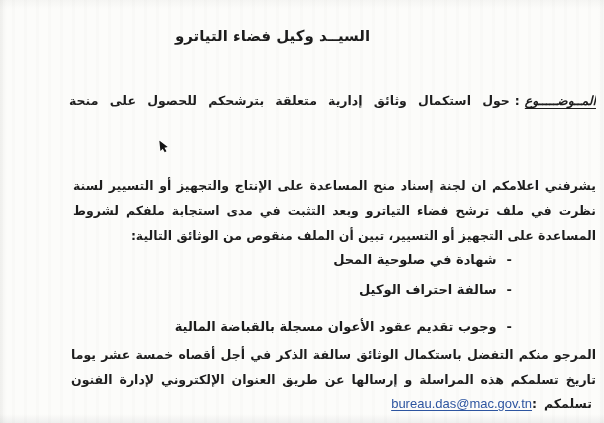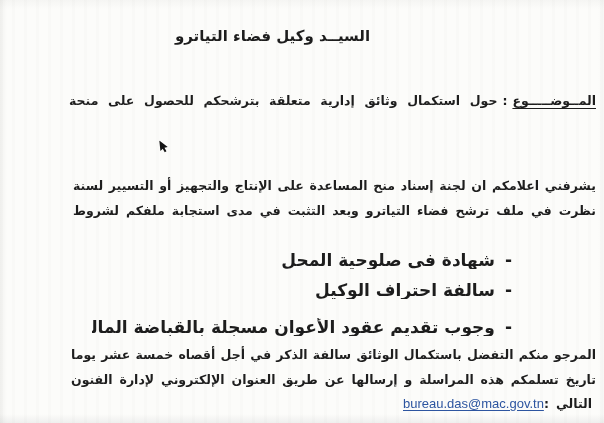--- a/index.html
+++ b/index.html
@@ -35,27 +35,27 @@
     overflow:hidden;
     color:#1e1e1e;
   }
   .just { text-align:justify; text-align-last:justify; }
   .ralign { text-align:right; white-space:nowrap; }
 
   .subject-line { right:8px; width:527px; }
   .body-line    { right:8px; width:523px; }
   .closing-line { right:8px; width:525px; }
 
-  .subject-label { text-decoration:underline; text-underline-offset:3px; }
+  .subject-label { text-decoration:underline; text-underline-offset:3px;font-style:italic; }
   .sep { margin:0 5px; }
 
   .bullet {
     right:92px; width:420px;
     direction:rtl; text-align:right;
-    font-size:17px; font-weight:700;
+    font-size:13px; font-weight:700;
     line-height:18px; height:18px;
     white-space:nowrap; overflow:hidden;
   }
   .bullet .dash { margin-inline-end:10px; }
 
   .email-line { right:12px; width:560px; }
   .email-link {
     font-family:Liberation Sans, sans-serif;
     font-weight:400; font-size:13px;
     color:#2d55a0; text-decoration:underline;
@@ -74,35 +74,36 @@
 <div class="page">
 
   <div class="abs title-line">السيــد وكيل فضاء التياترو</div>
 
   <div class="abs line just subject-line" style="top:91px">
     <span class="subject-label">المــوضـــــوع</span><span class="sep">:</span><span>حول استكمال وثائق إدارية متعلقة بترشحكم للحصول على منحة المساعدة</span>
   </div>
 
   <div class="abs line just body-line" style="top:176px">يشرفني اعلامكم ان لجنة إسناد منح المساعدة على الإنتاج والتجهيز أو التسيير لسنة 2021 قد</div>
   <div class="abs line just body-line" style="top:201px">نظرت في ملف ترشح فضاء التياترو وبعد التثبت في مدى استجابة ملفكم لشروط الانتفاع بمنحة</div>
+  <div class="abs line ralign body-line" style="top:226px">المساعدة على التجهيز أو التسيير، تبين أن الملف منقوص من الوثائق التالية:</div>
 
   <div class="abs bullet" style="top:251px">
     <span class="dash">-</span><span>شهادة في صلوحية المحل</span>
   </div>
   <div class="abs bullet" style="top:281px">
     <span class="dash">-</span><span>سالفة احتراف الوكيل</span>
   </div>
   <div class="abs bullet" style="top:318px">
     <span class="dash">-</span><span>وجوب تقديم عقود الأعوان مسجلة بالقباضة المالية</span>
   </div>
 
   <div class="abs line just closing-line" style="top:345px">المرجو منكم التفضل باستكمال الوثائق سالفة الذكر في أجل أقصاه خمسة عشر يوما (15) من</div>
   <div class="abs line just closing-line" style="top:370px">تاريخ تسلمكم هذه المراسلة و إرسالها عن طريق العنوان الإلكتروني  لإدارة الفنون الركحية</div>
 
   <div class="abs line ralign email-line" style="top:394px">
-    <span>التالي</span><span class="sep2">:</span><a class="email-link" dir="ltr">bureau.das@mac.gov.tn</a>
+    <span>تسلمكم</span><span class="sep2">:</span><a class="email-link" dir="ltr">bureau.das@mac.gov.tn</a>
   </div>
 
   <svg class="cursor" width="12" height="14" viewBox="0 0 12 14">
     <polygon points="1,0 1,10.6 3.6,8.4 5.2,12.2 7,11.4 5.4,7.7 8.7,7.4" fill="#141414"></polygon>
   </svg>
 
 </div>
 
 </body></html>

